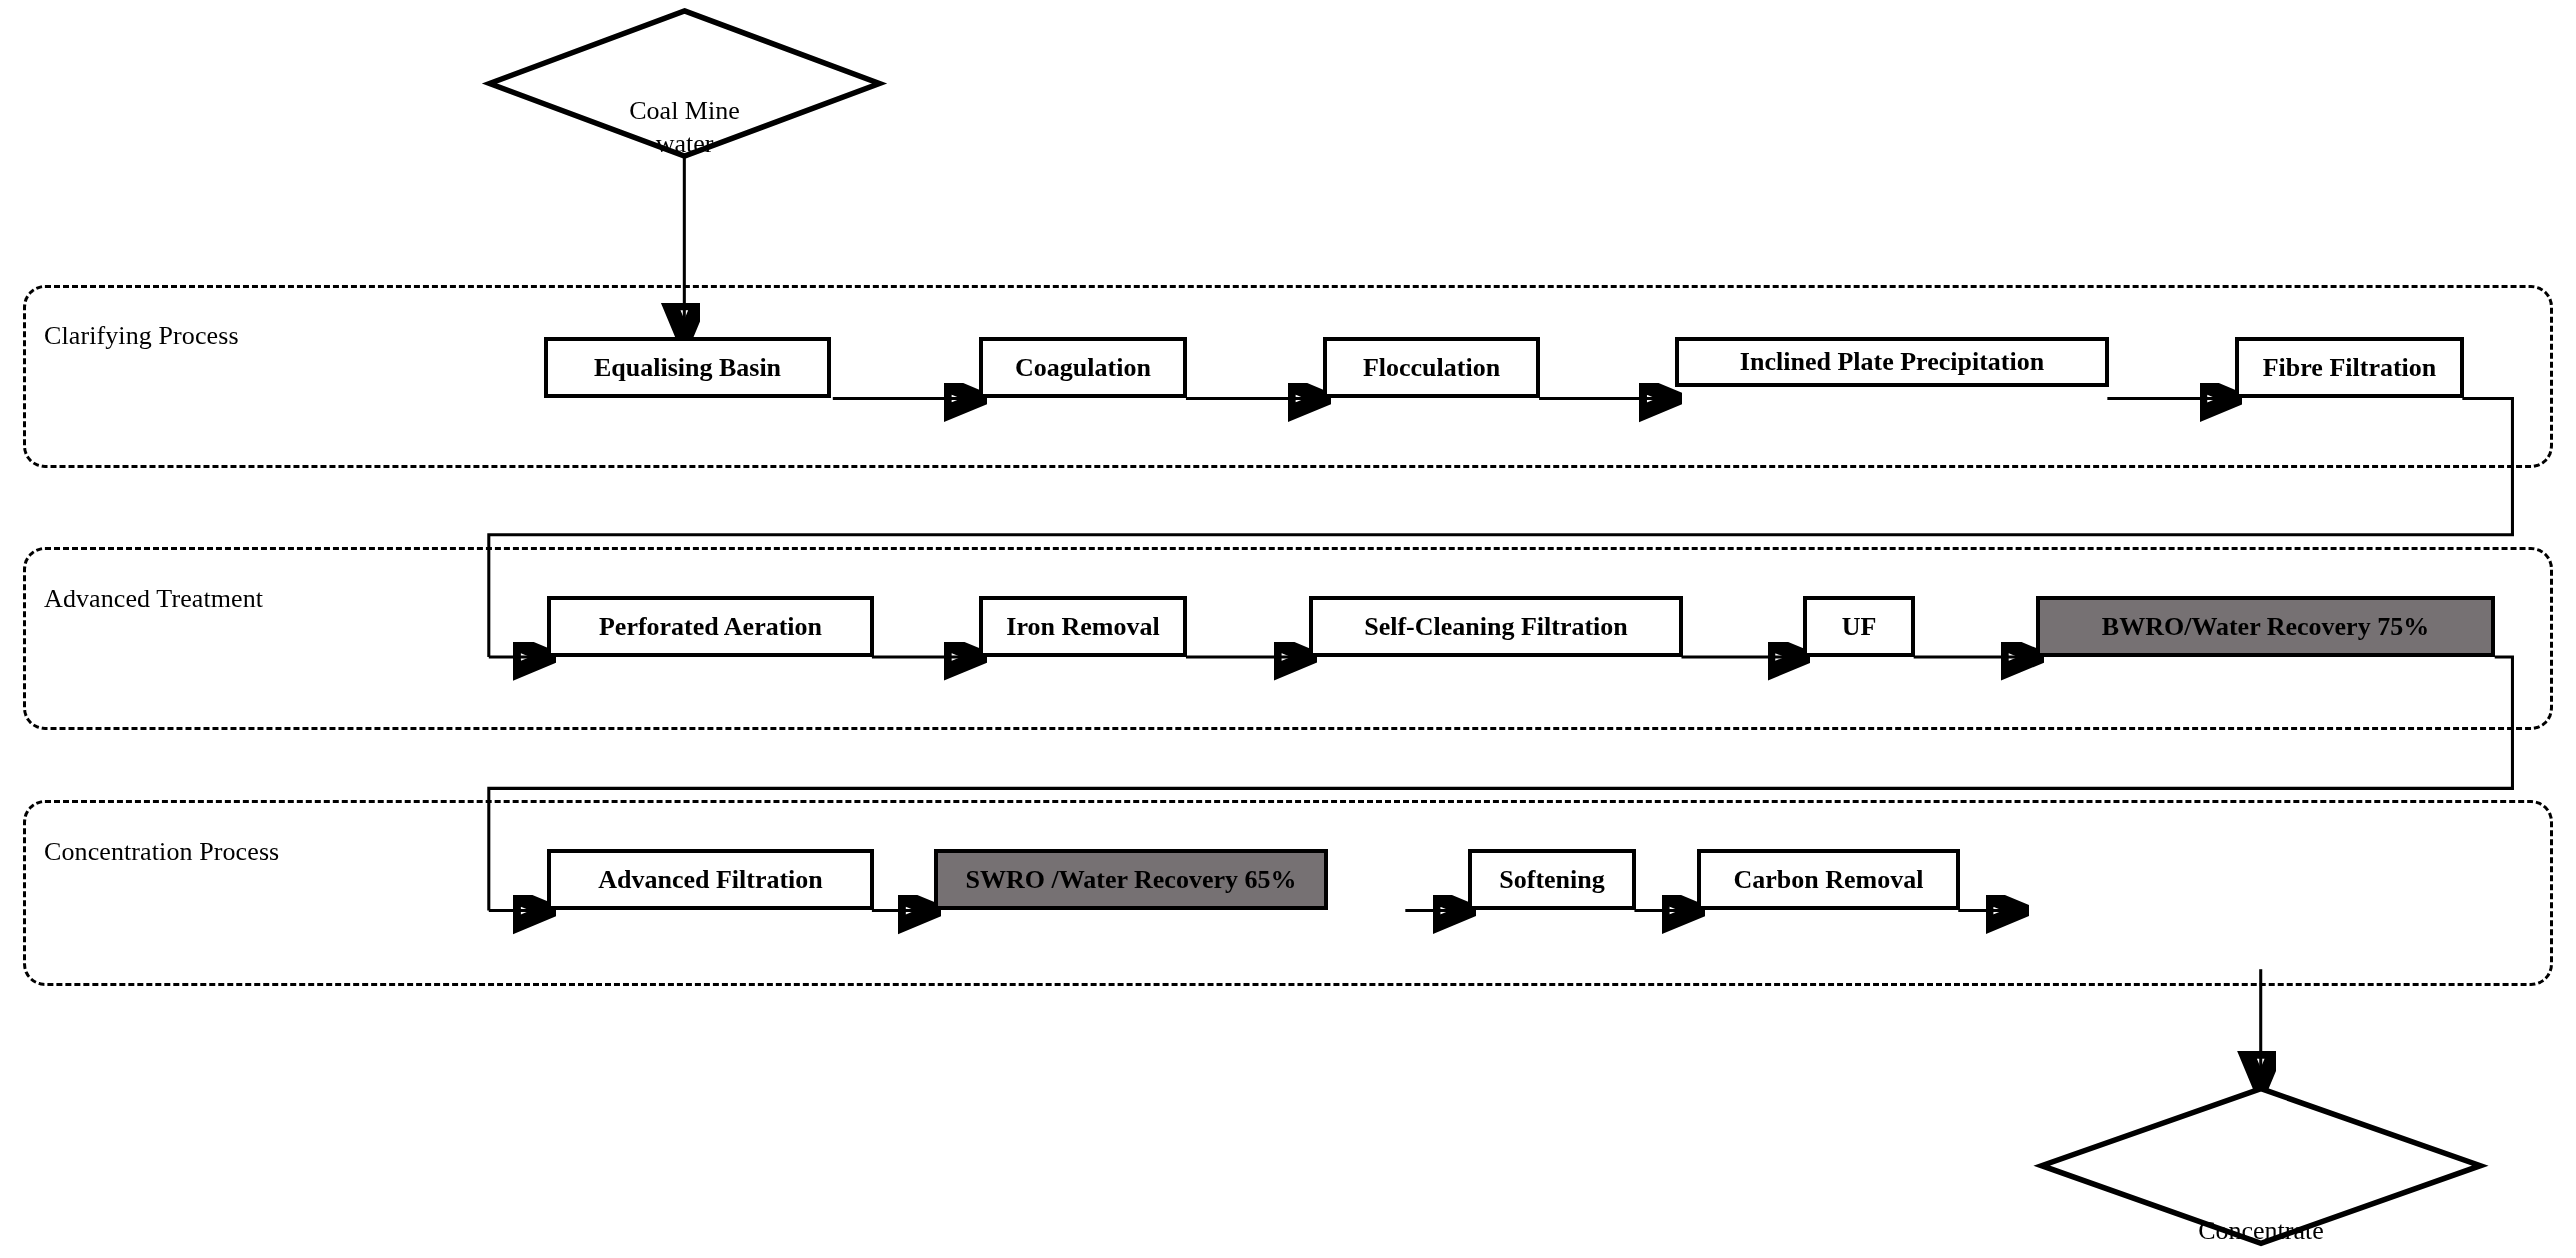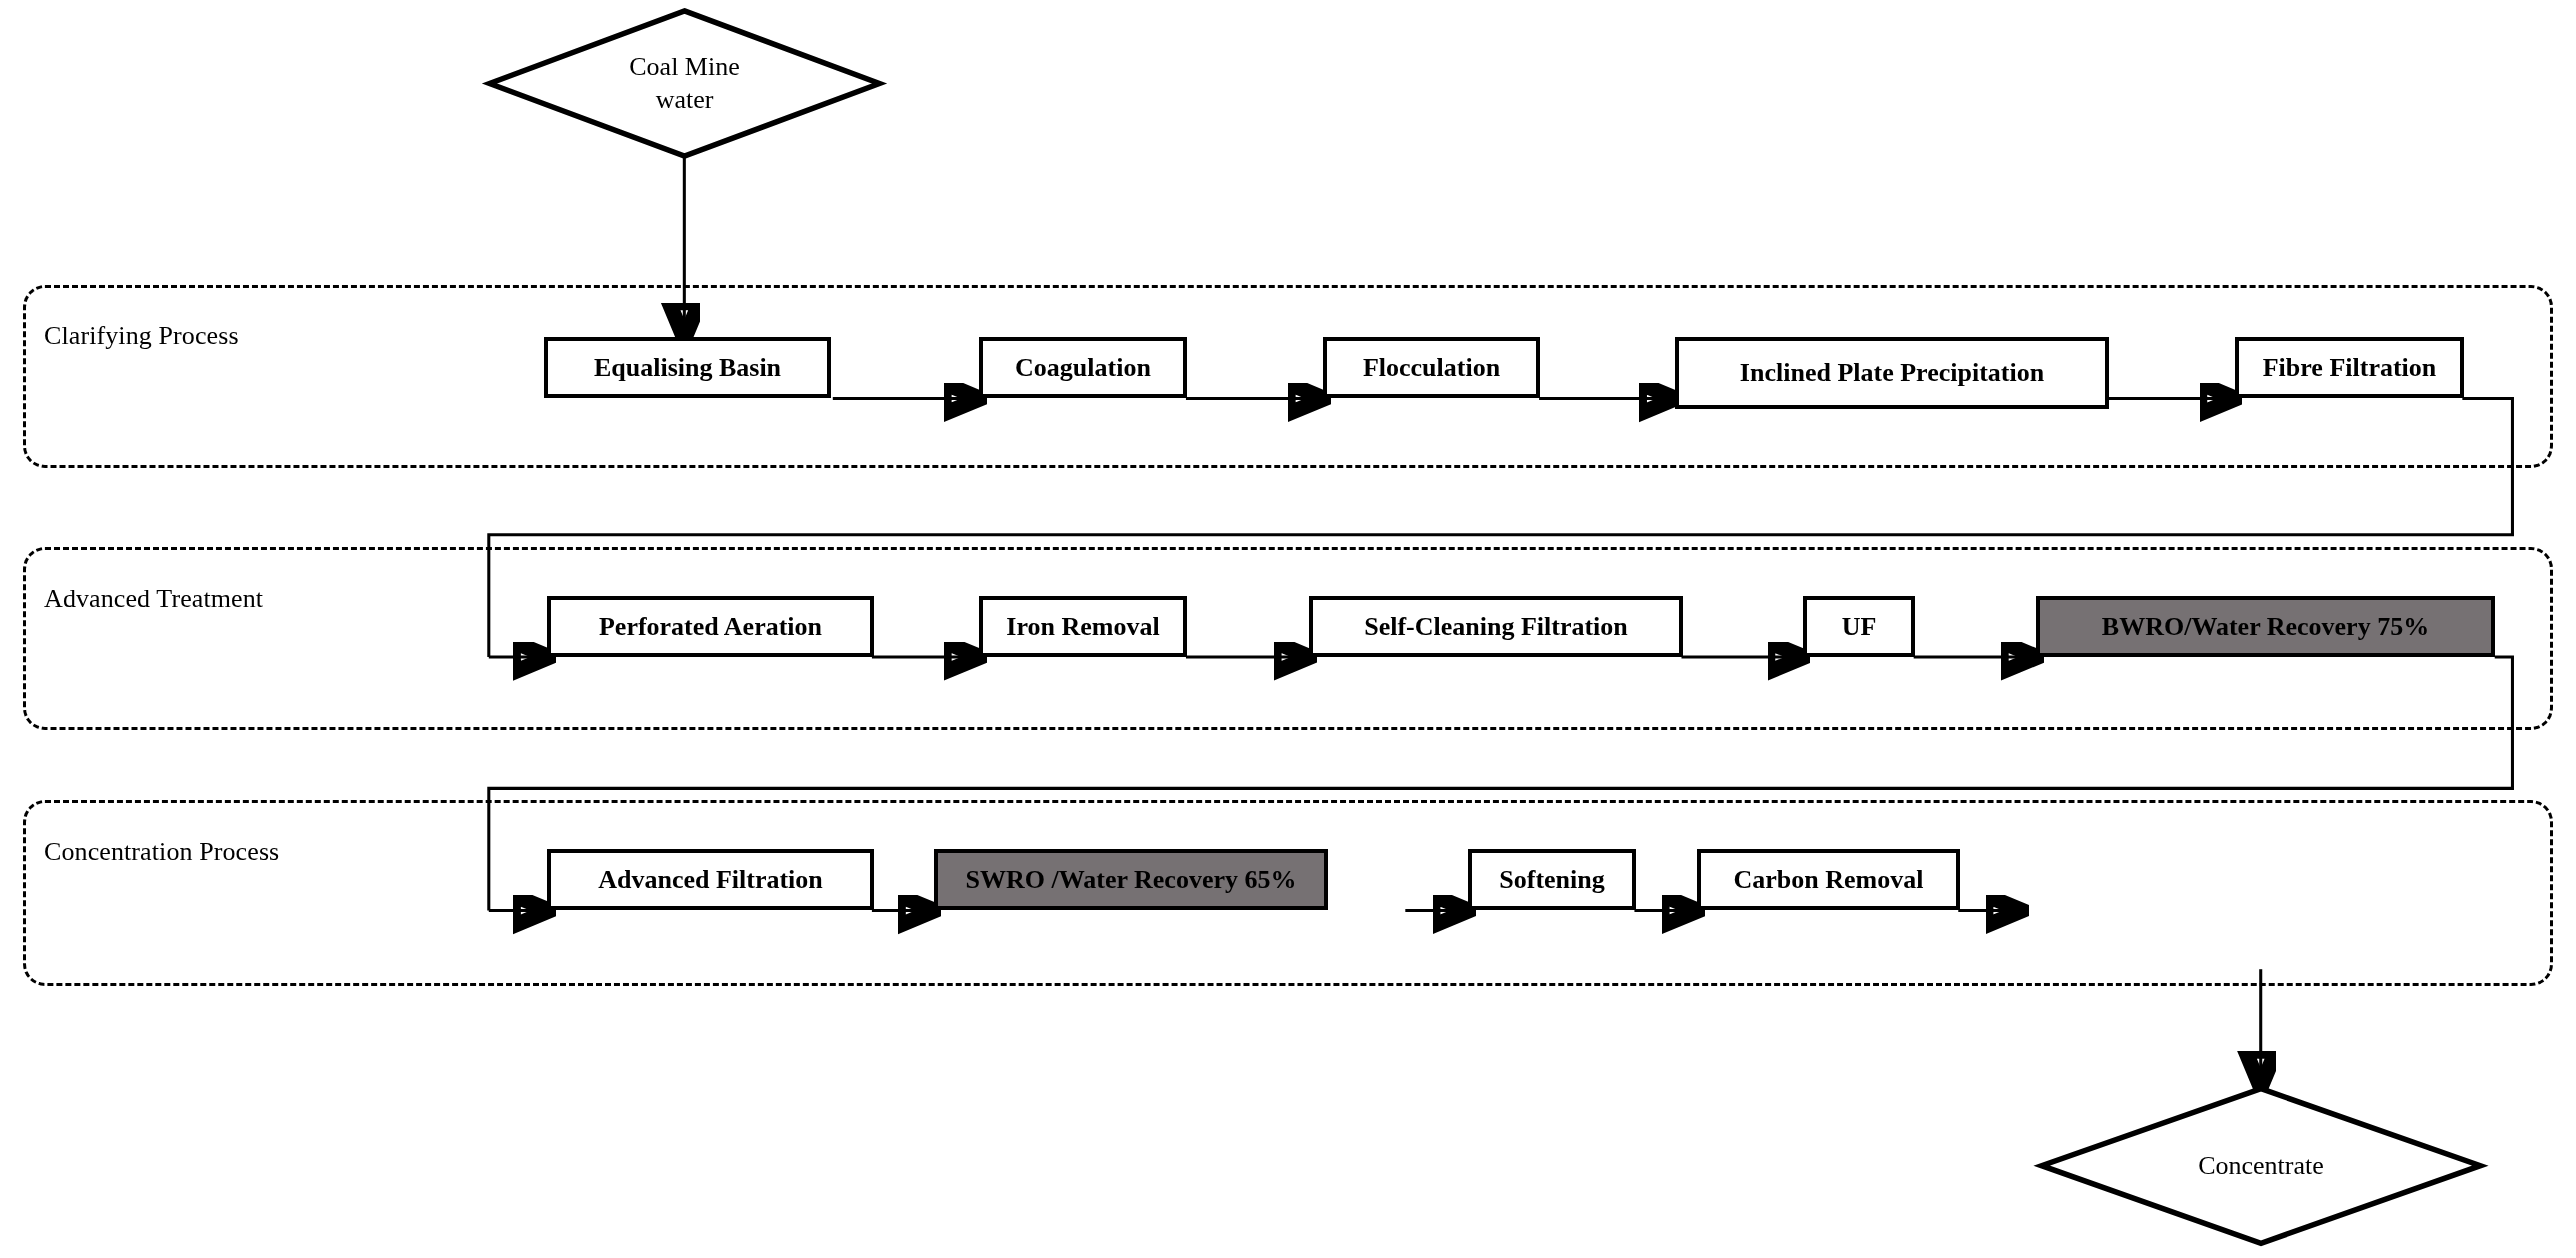--- a/index.html
+++ b/index.html
@@ -63,21 +63,21 @@
     top: 0;
     overflow: visible;
   }
   .diamond-label {
     position: absolute;
     left: 0;
     top: 0;
     width: 100%;
     height: 100%;
     display: flex;
-    align-items: center;
+    align-items: flex-end;
     justify-content: center;
     text-align: center;
     font-size: 26px;
     color: #000000;
     line-height: 1.25;
     pointer-events: none;
   }
   
   .conn {
     position: absolute;
@@ -143,21 +143,21 @@
       </div>
     </div>
   </div>
 
   <div class="group" style="left:23px; top:285px; width:2530px; height:183px;"></div>
   <div class="group-label" style="left:44px; top:321px;">Clarifying Process</div>
 
   <div class="node" style="left:544px; top:337px; width:287px; height:61px;">Equalising Basin</div>
   <div class="node" style="left:979px; top:337px; width:208px; height:61px;">Coagulation</div>
   <div class="node" style="left:1323px; top:337px; width:217px; height:61px;">Flocculation</div>
-  <div class="node" style="left:1675px; top:337px; width:434px; height:72px;">Inclined Plate Precipitation</div>
+  <div class="node" style="left:1675px; top:337px; width:434px; height:50px;">Inclined Plate Precipitation</div>
   <div class="node" style="left:2235px; top:337px; width:229px; height:61px;">Fibre Filtration</div>
 
   <div class="group" style="left:23px; top:547px; width:2530px; height:183px;"></div>
   <div class="group-label" style="left:44px; top:584px;">Advanced Treatment</div>
 
   <div class="node" style="left:547px; top:596px; width:327px; height:61px;">Perforated Aeration</div>
   <div class="node" style="left:979px; top:596px; width:208px; height:61px;">Iron Removal</div>
   <div class="node" style="left:1309px; top:596px; width:374px; height:61px;">Self-Cleaning Filtration</div>
   <div class="node" style="left:1803px; top:596px; width:112px; height:61px;">UF</div>
   <div class="node shaded" style="left:2036px; top:596px; width:459px; height:61px;">BWRO/Water Recovery 75%</div>

